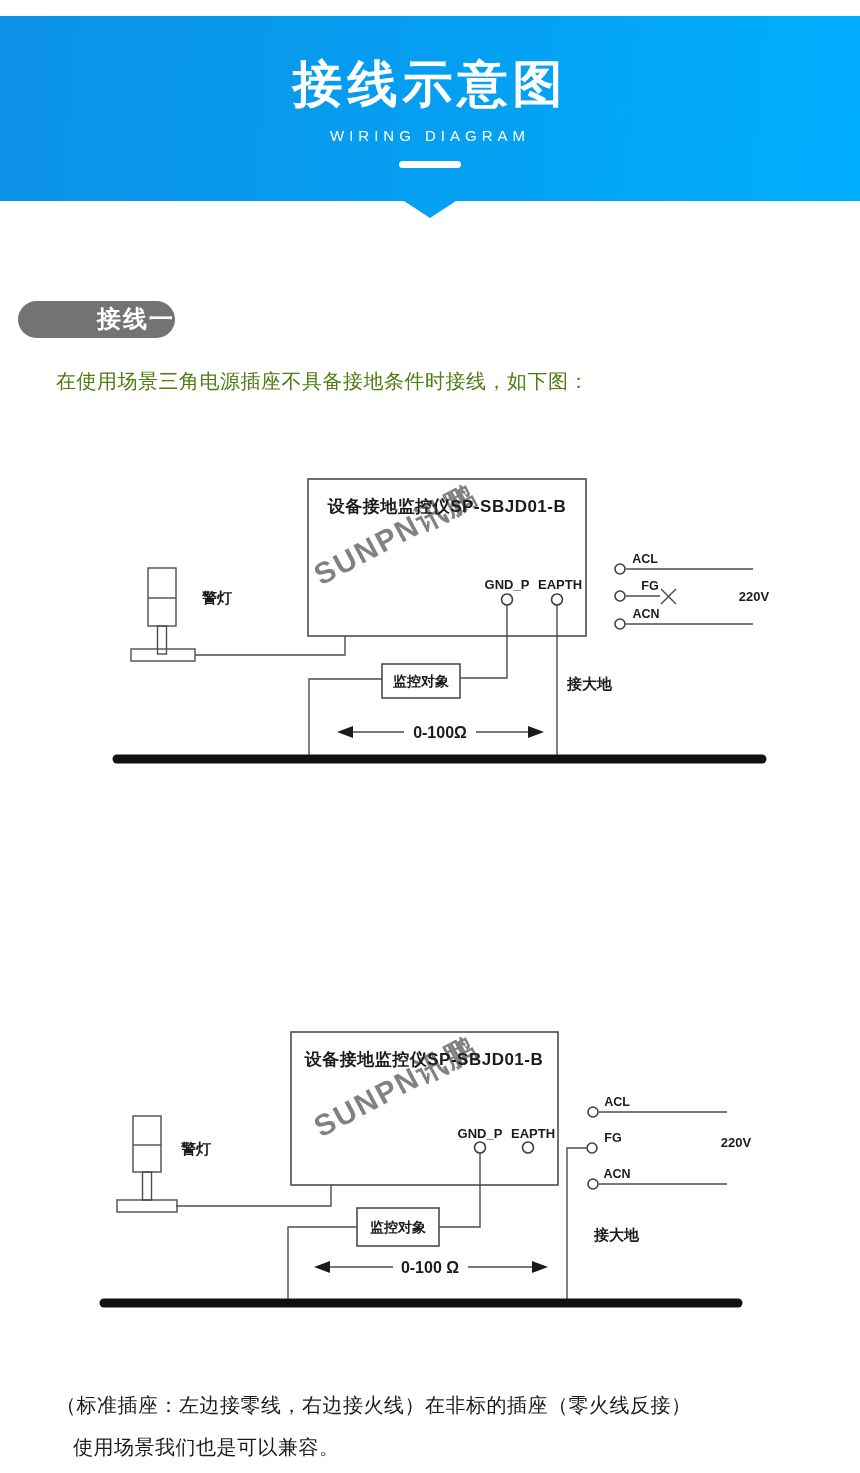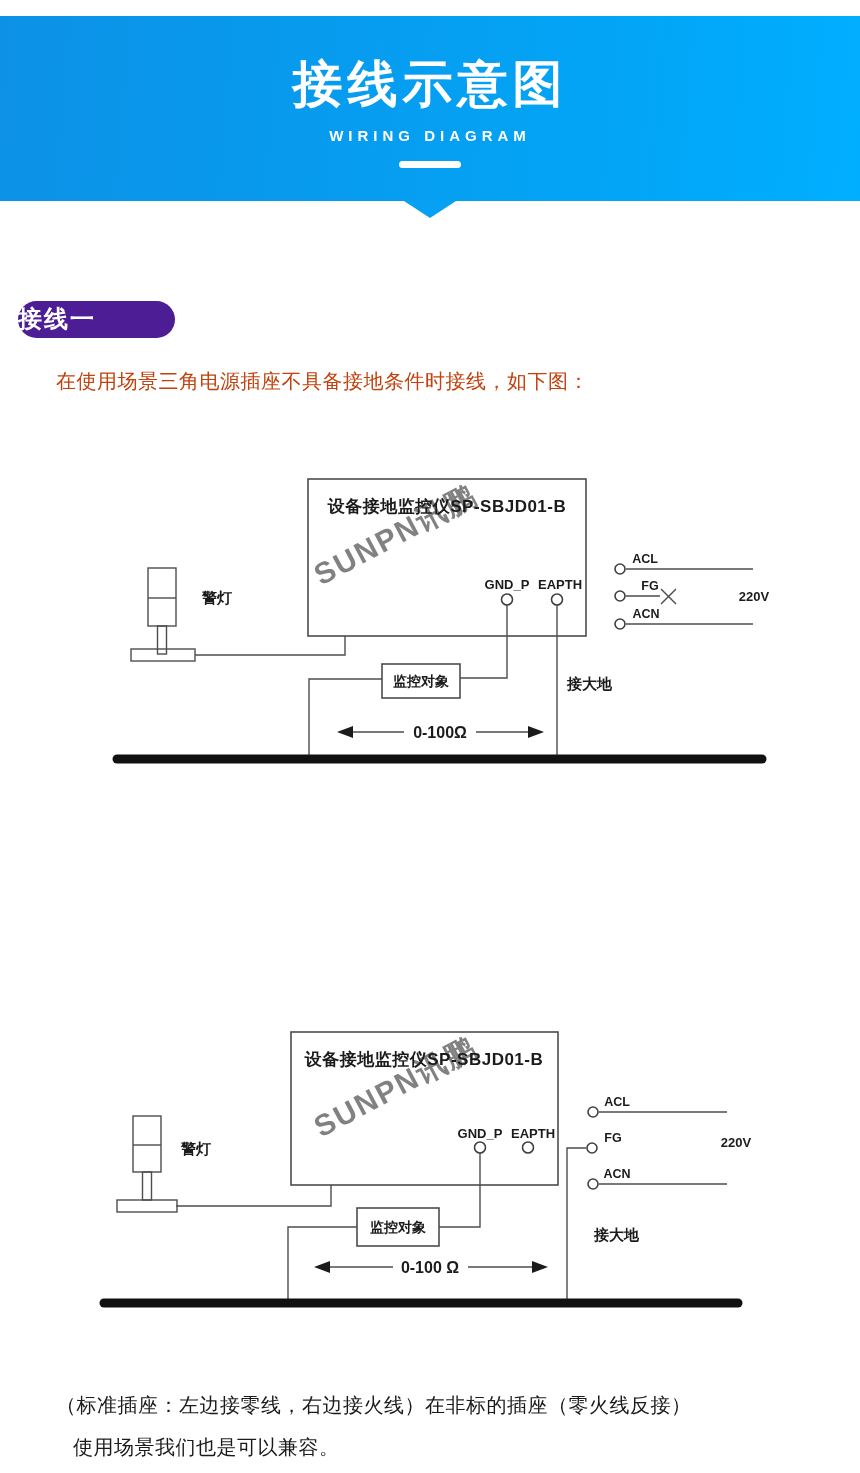--- a/index.html
+++ b/index.html
@@ -12,39 +12,39 @@
   .hero{
     position:absolute;left:0;top:0;width:860px;height:185px;
     background:linear-gradient(95deg,#0c91e6 0%,#05a0f2 55%,#00aeff 100%);
     text-align:center;color:#ffffff;
   }
   .hero-title{
     margin:0;padding-top:40px;font-size:50px;line-height:56px;
     font-weight:bold;letter-spacing:5px;
   }
   .hero-sub{
-    margin-top:15px;font-size:15px;letter-spacing:5px;font-weight:700;text-align:center;
+    margin-top:15px;font-size:15px;letter-spacing:5px;font-weight:400;text-align:center;
   }
   .hero-dash{
     width:62px;height:7px;border-radius:4px;background:#ffffff;
     margin:17px auto 0 auto;
   }
   .notch{
     position:absolute;left:404px;top:185px;width:0;height:0;
     border-left:26px solid transparent;border-right:26px solid transparent;
     border-top:17px solid #06a1f3;
   }
   
   .badge{
     position:absolute;left:18px;width:157px;height:37px;border-radius:19px;
-    background:#4c1d95;color:#ffffff;font-size:24px;font-weight:bold;
-    text-align:left;line-height:36px;letter-spacing:2px;
+    background:#737373;color:#ffffff;font-size:24px;font-weight:bold;
+    text-align:right;line-height:36px;letter-spacing:2px;
   }
   .desc{
-    position:absolute;left:56px;margin:0;font-size:20px;color:#c2410c;
+    position:absolute;left:56px;margin:0;font-size:20px;color:#4d7c0f;
     letter-spacing:0.5px;
     text-align:center;
   }
   .note-line{
     position:absolute;margin:0;font-size:20px;color:#1a1a1a;letter-spacing:0.5px;
   }
   
   svg.diagram{position:absolute;left:0;width:860px;overflow:visible;}
   svg.diagram text{
     font-family:"Liberation Sans","DejaVu Sans",sans-serif;

